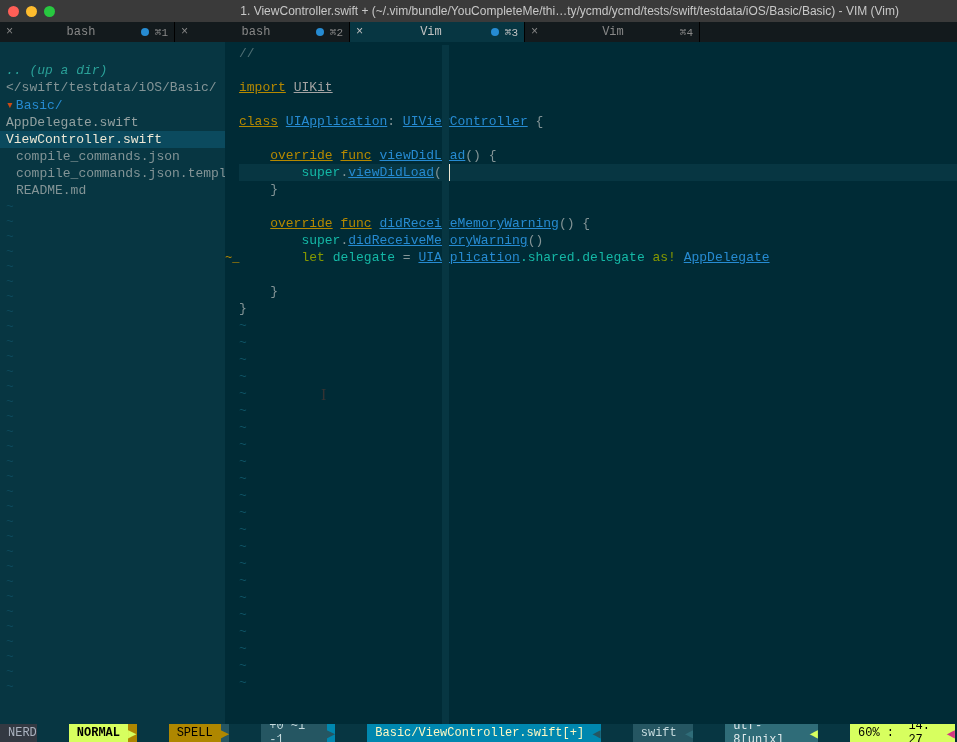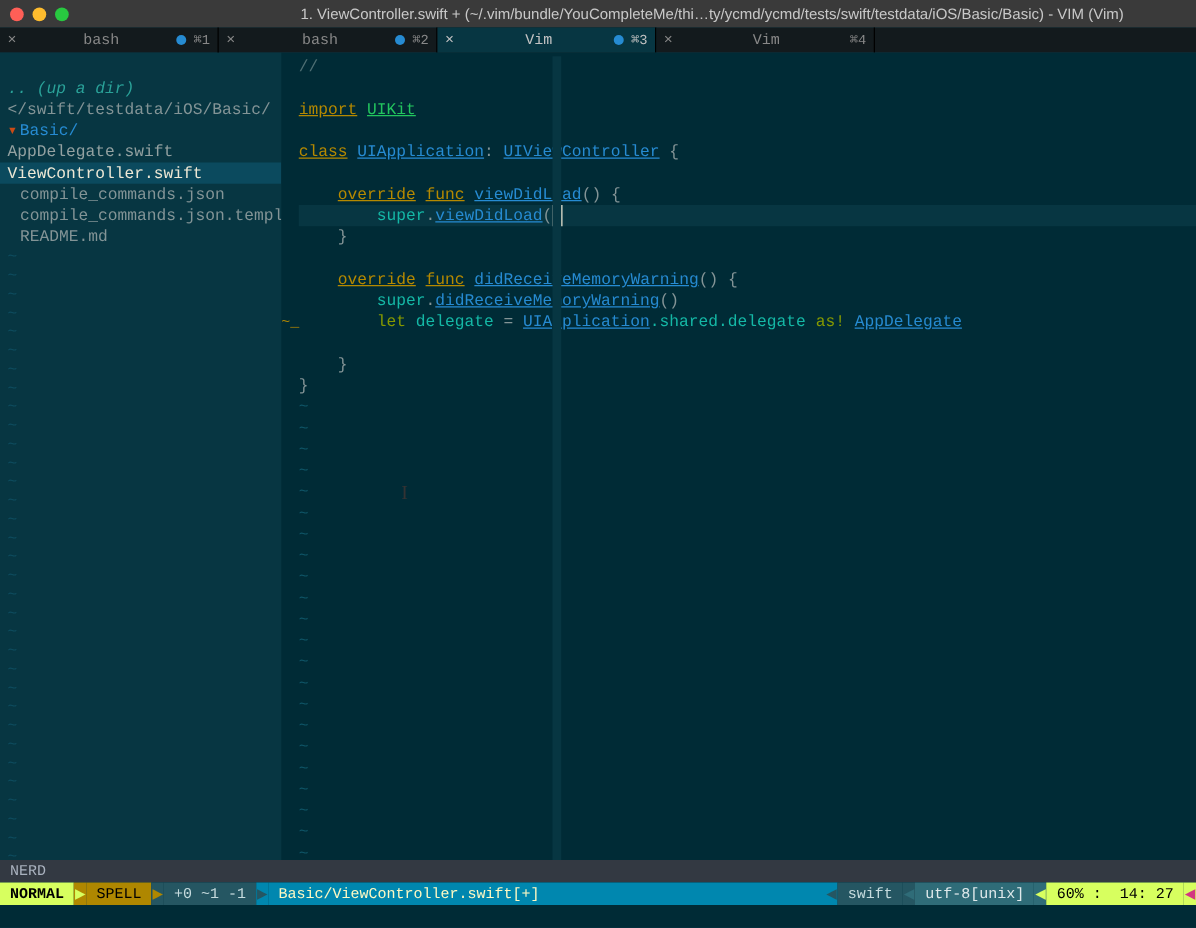--- a/index.html
+++ b/index.html
@@ -108,41 +108,41 @@
   
   .comment { color: #4e6f74; }
   .kw { color: #b58900; text-decoration: underline; }
   .kw-plain { color: #859900; }
   .type { color: #268bd2; text-decoration: underline; }
   .func-over { color: #b58900; text-decoration: underline; }
   .fn { color: #268bd2; text-decoration: underline; }
   .id { color: #14b8a6; }
   .punct { color: #839496; }
   .as { color: #859900; }
-  .uikit { color: #22c55e; text-decoration: underline; }
-
-  .statusbars { display: flex; flex-direction: column; }
+  .uikit { color: #a3a3a3; text-decoration: underline; }
+
+  .statusbars { display: flex; }
   .status-nerd {
     height: 18px;
     background: #333942;
     color: #aab2bf;
     display: flex;
     align-items: center;
     font-size: 12px;
     padding-left: 8px;
   }
   .status-main {
     height: 18px;
     display: flex;
     align-items: stretch;
     font-size: 12px;
     background: #073642;
     color: #002b36;
   }
-  .seg { display: flex; align-items: center; padding: 0 8px; }
+  .seg { display: flex; align-items: center; padding: 0 8px; margin-left: 32px; }
   .seg.normal { background: #d7ff5f; color: #000; font-weight: bold; }
   .seg.spell { background: #af8700; color: #000; }
   .seg.diff { background: #255662; color: #c6dbde; }
   .seg.file { background: #0087af; color: #fef9c3; flex: 1; }
   .seg.ft { background: #255662; color: #c6dbde; }
   .seg.enc { background: #2f6c78; color: #dfe9eb; }
   .seg.pos { background: #d7ff5f; color: #000; }
   .sep { width: 10px; display: flex; align-items: center; justify-content: center; font-size: 14px; overflow:hidden; }
   .sep.a { background: #af8700; color: #d7ff5f; }
   .sep.b { background: #255662; color: #af8700; }

